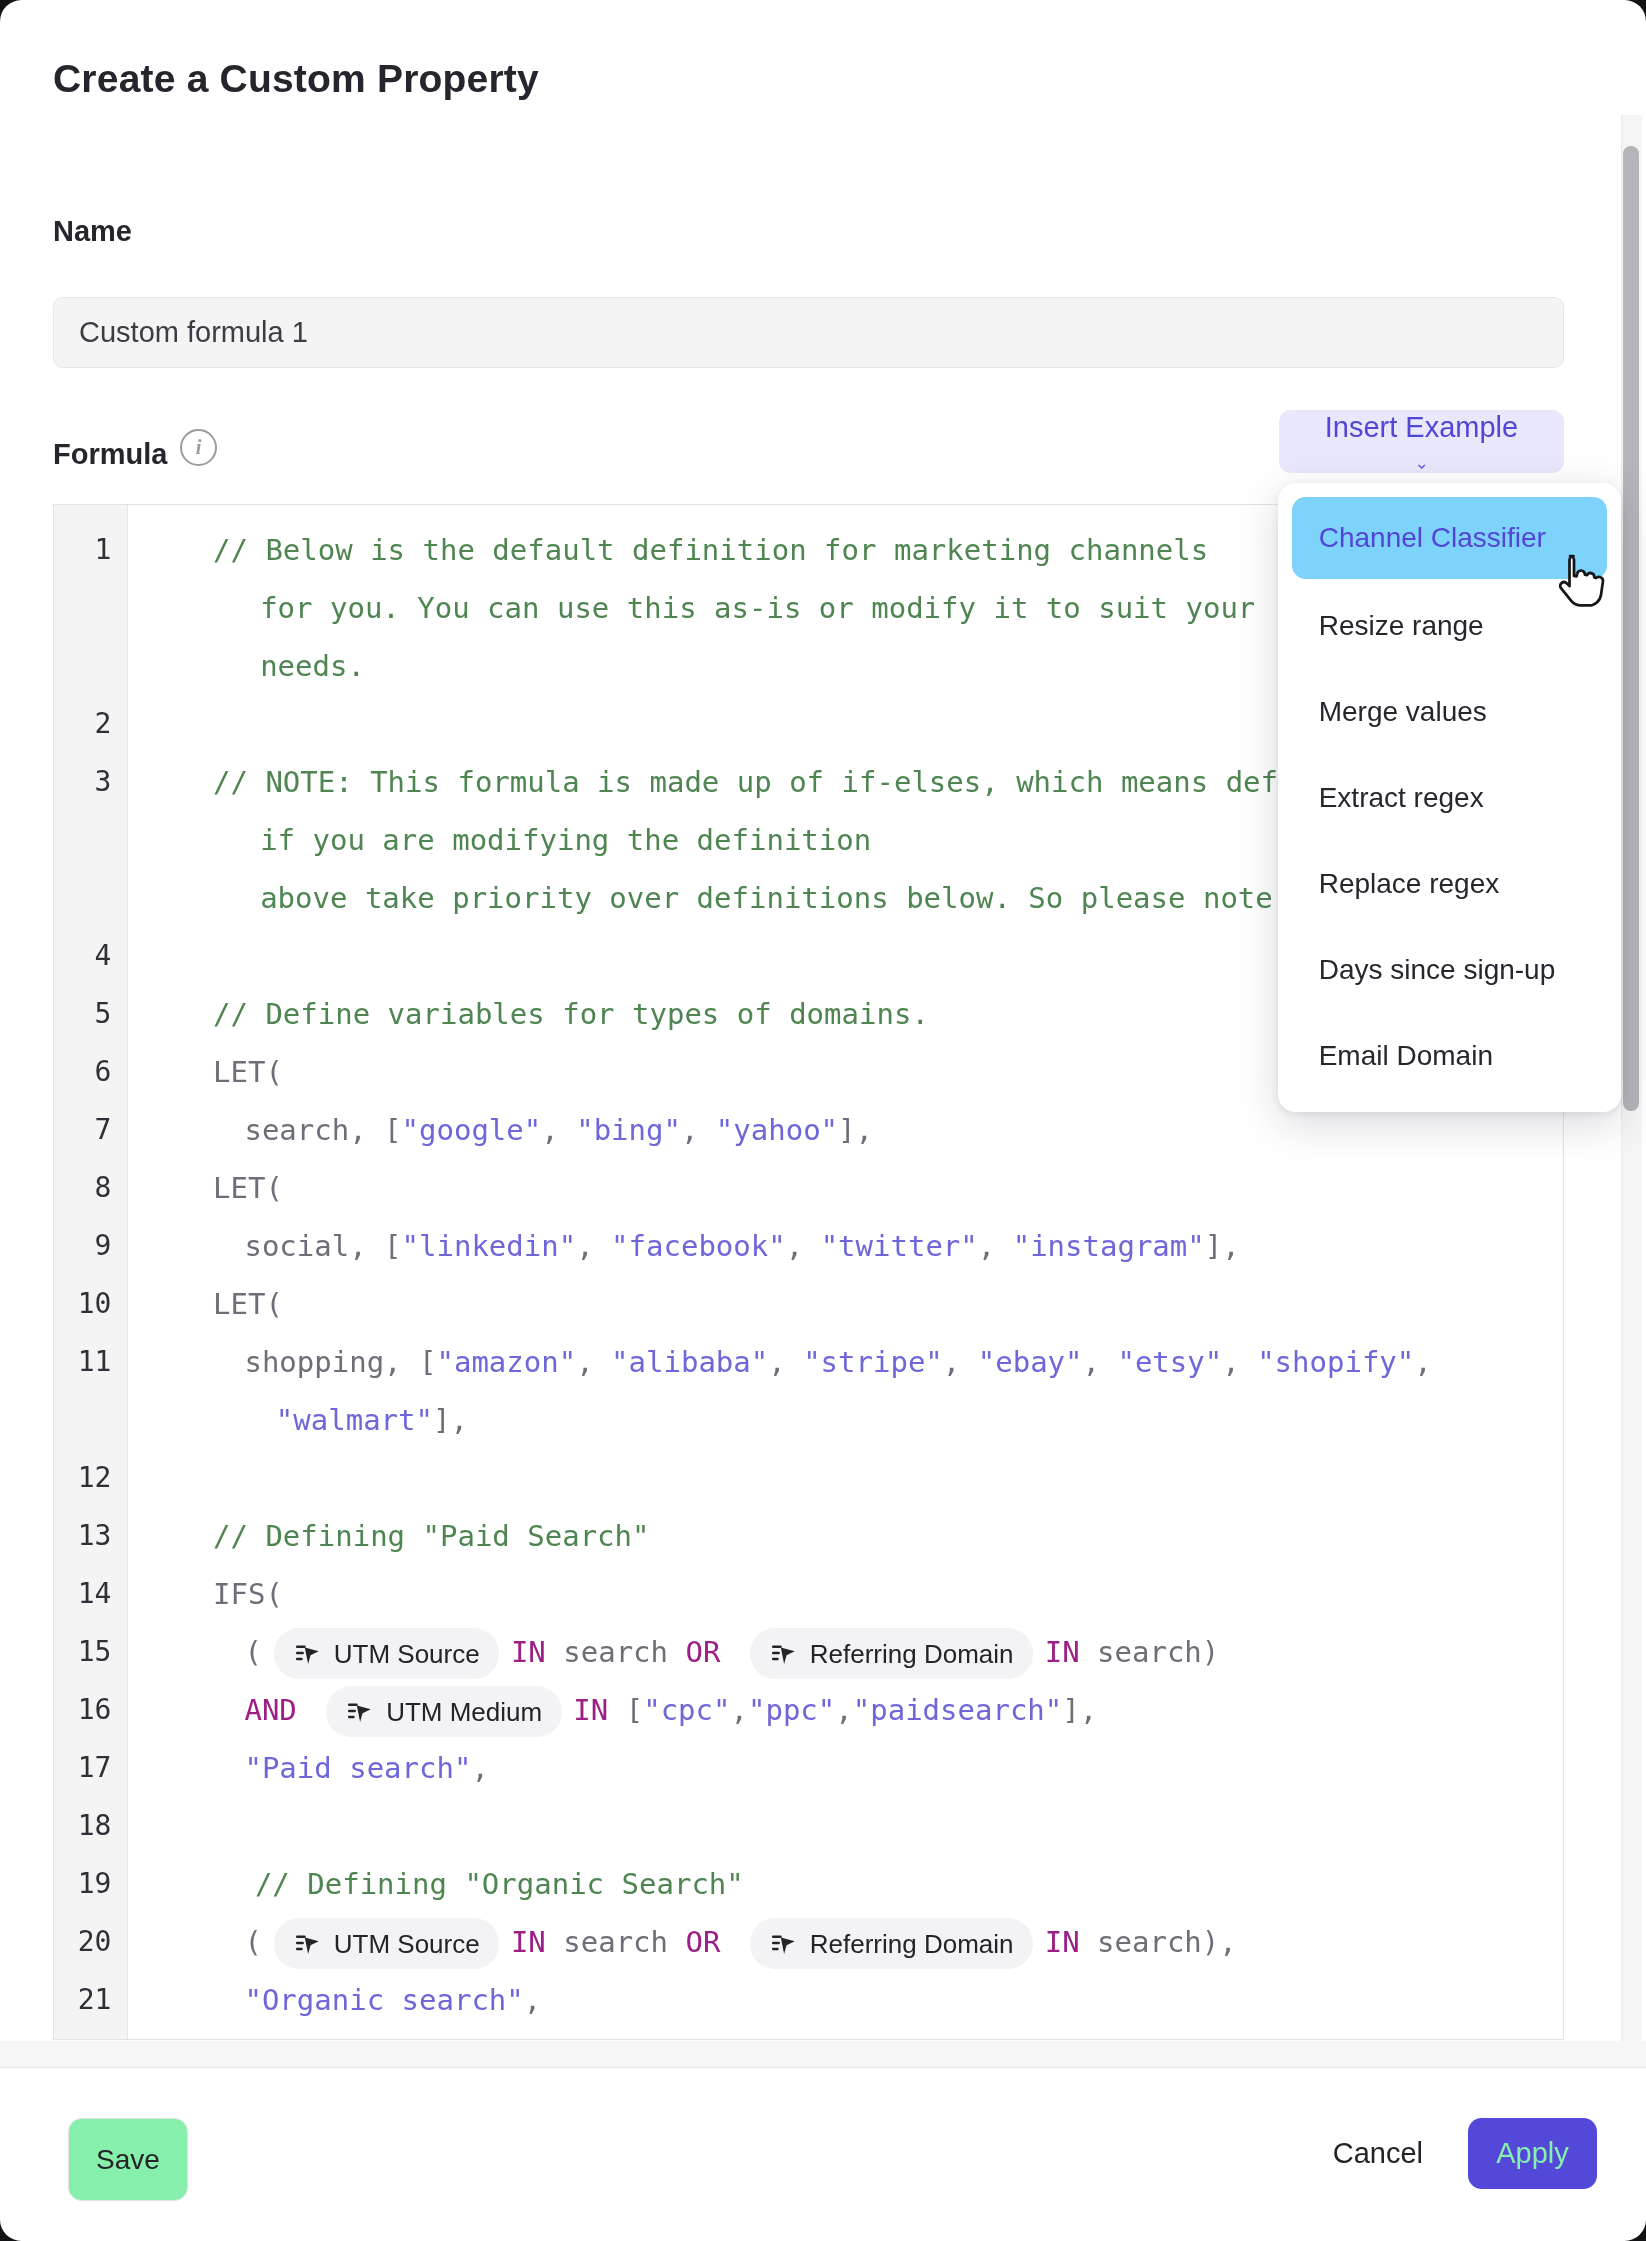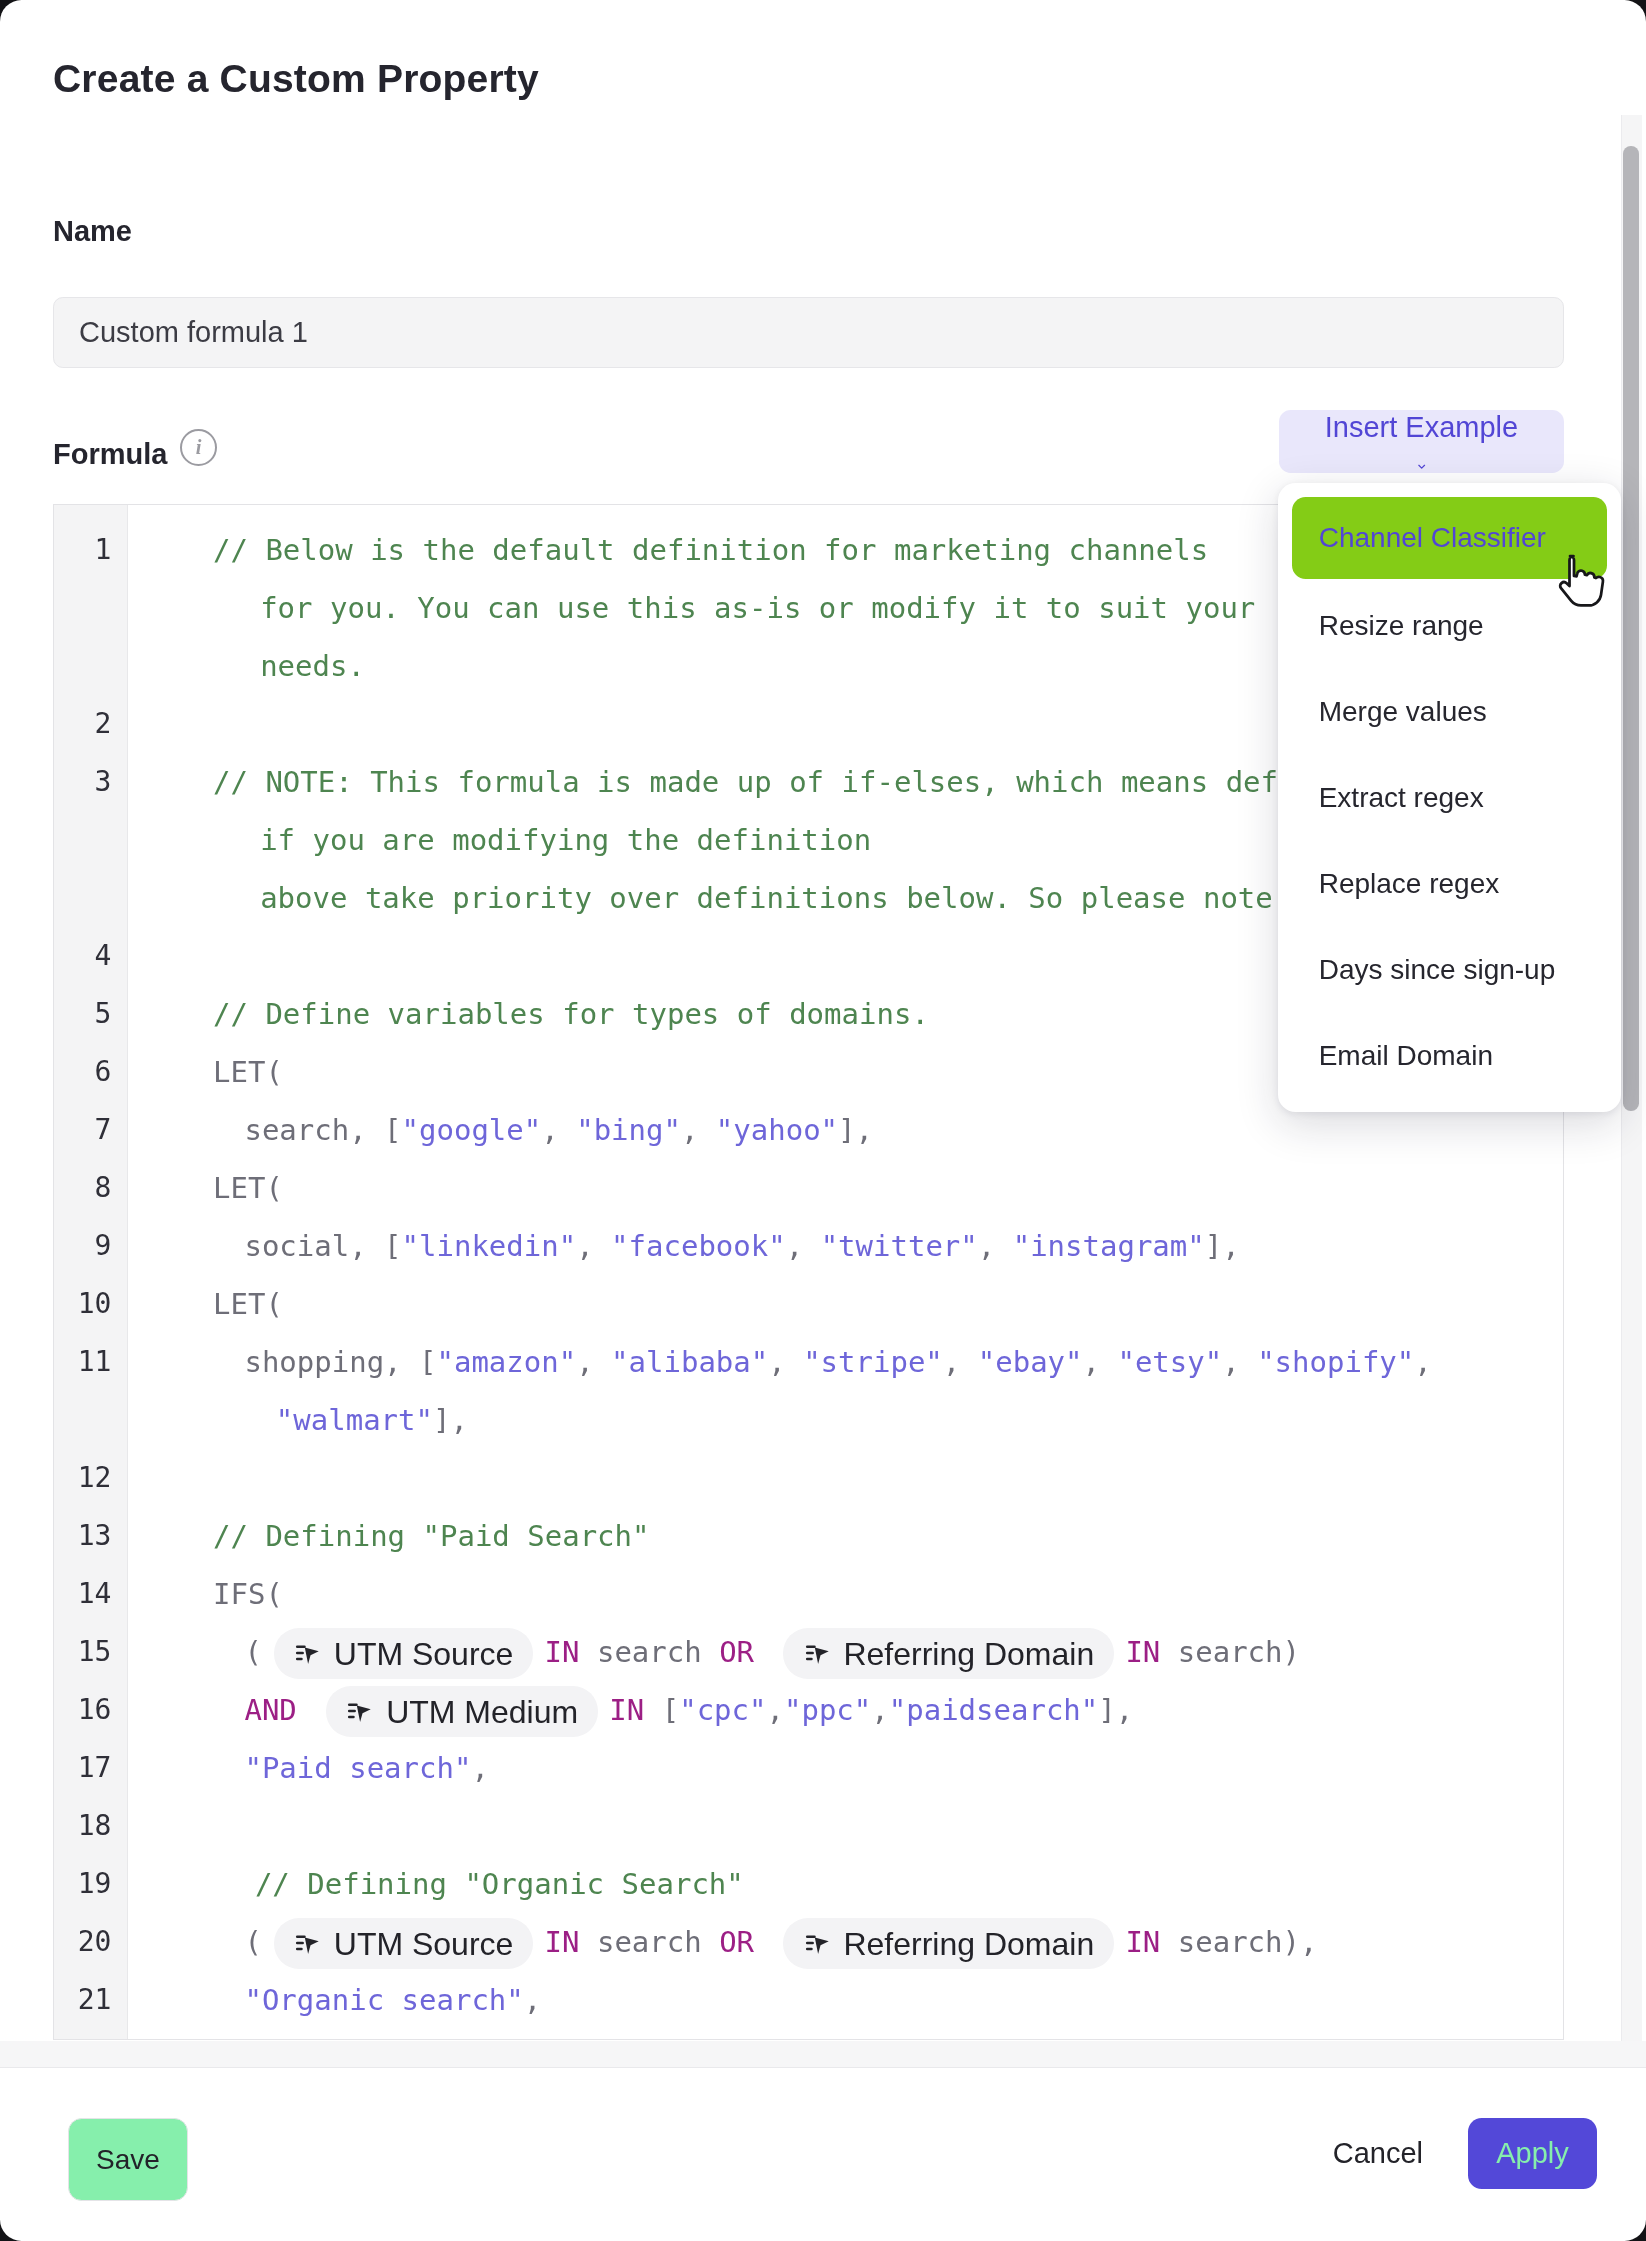--- a/index.html
+++ b/index.html
@@ -27,27 +27,27 @@
   .lines{position:absolute;left:0;top:15.6px;right:0;}
   .crow{display:flex;height:58px;}
   .ln{width:73px;box-sizing:border-box;text-align:right;padding-right:15.6px;flex:none;
     font-family:"DejaVu Sans Mono",monospace;font-size:28px;line-height:58px;color:#2f2f38;}
   .code{flex:1;white-space:pre;font-family:"DejaVu Sans Mono",monospace;font-size:29px;line-height:58px;color:#6e6e78;overflow:hidden;}
   .tk-com{color:#4e8550;}
   .tk-def{color:#6e6e78;}
   .tk-str{color:#6e66d9;}
   .tk-kw{color:#9c1f85;}
   .chip{display:inline-flex;align-items:center;gap:11.7px;height:51px;padding:0 19.5px;margin:0 11.7px;border-radius:25px;
-    background:#f3f3f5;vertical-align:middle;font-family:"Liberation Sans",sans-serif;font-size:32px;font-weight:500;color:#232329;}
+    background:#f3f3f5;vertical-align:middle;font-family:"Liberation Sans",sans-serif;font-size:26px;font-weight:500;color:#232329;}
   .chip svg{flex:none;}
 
   .dropdown{position:absolute;left:1278px;top:483px;width:343px;box-sizing:border-box;background:#ffffff;border-radius:17.6px;
     padding:13.7px;box-shadow:0 11.7px 43px rgba(25,25,50,.16),0 2px 7.8px rgba(25,25,50,.08);}
   .dd-item{display:flex;align-items:center;height:86px;padding-left:27px;border-radius:13.7px;font-size:28px;color:#26262e;cursor:pointer;}
-  .dd-item.hl{height:82px;background:#84cc16;color:#5246d5;font-weight:500;margin-bottom:3.9px;}
+  .dd-item.hl{height:82px;background:#7dd3fc;color:#5246d5;font-weight:500;margin-bottom:3.9px;}
 
   .scroll-track{position:absolute;left:1621px;top:115px;width:19.5px;height:1952px;background:#f5f5f6;border-left:1px solid #ebebee;}
   .scroll-thumb{position:absolute;left:1623px;top:146px;width:15.6px;height:965px;background:#b5b5b9;border-radius:7.8px;}
 
   .bottom-band{position:absolute;left:0;top:2041px;width:1646px;height:26px;background:#f6f6f7;border-bottom:1px solid #e9e9ec;}
 
   .save-btn{position:absolute;left:68px;top:2118px;height:83px;padding:0 27px;background:#86efac;border:1.5px solid #e4e4e7;
     border-radius:13.7px;font-family:"Liberation Sans",sans-serif;font-size:28px;font-weight:500;color:#232329;cursor:pointer;}
   .cancel-btn{position:absolute;left:1319px;top:2118px;height:71px;padding:0 13.7px;background:transparent;border:none;
     font-family:"Liberation Sans",sans-serif;font-size:29px;font-weight:500;color:#232329;cursor:pointer;}

